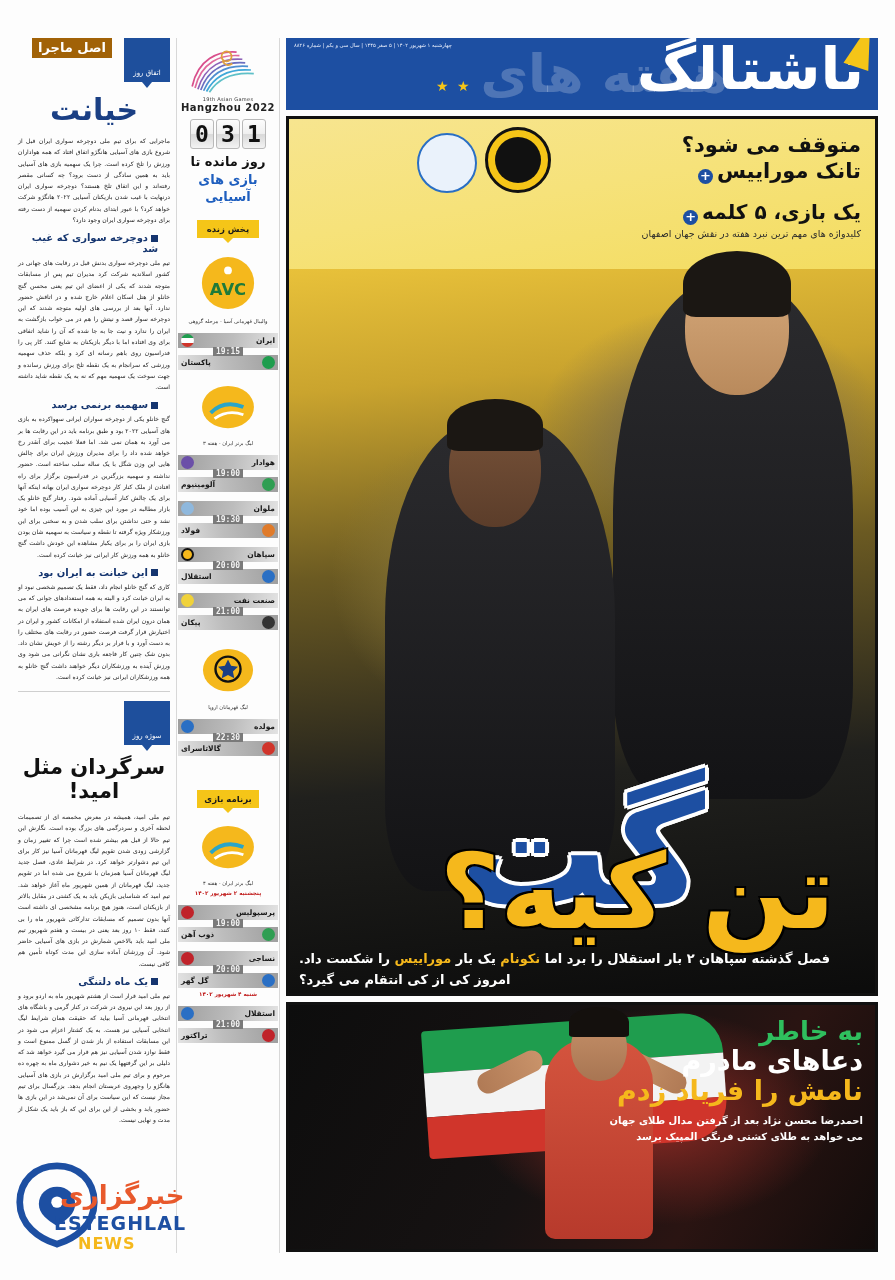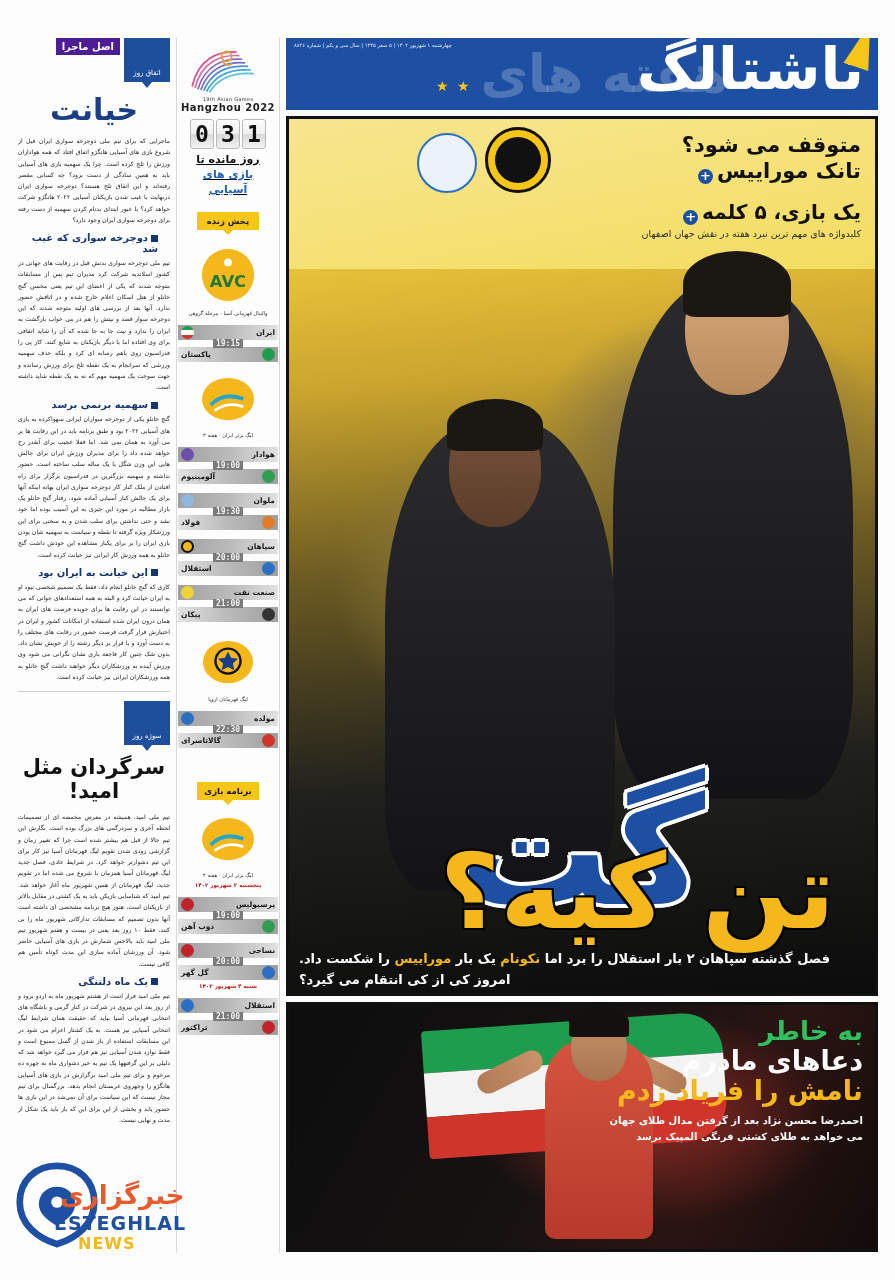--- a/index.html
+++ b/index.html
@@ -17,30 +17,30 @@
   }
 
   
   .left-col {
     position: absolute; left: 18px; top: 38px;
     width: 152px; height: 1215px;
     direction: rtl; text-align: justify;
   }
   .badge-row { display: flex; justify-content: flex-start; align-items: flex-start; gap: 4px; }
   .blue-badge {
-    background: #4c1d95; color: #ffffff;
-    font-size: 10px; font-weight: bold;
+    background: #a16207; color: #ffffff;
+    font-size: 13px; font-weight: bold;
     padding: 3px 6px; line-height: 1.1;
     position: relative;
   }
   .blue-square {
     background: #1e4f9c; width: 46px; height: 44px;
     color: #ffffff; font-size: 7px;
     display: flex; align-items: flex-end; justify-content: center;
-    padding-bottom: 5px; position: relative;
+    padding-bottom: 5px; position: relative; margin-left: 8px;
   }
   .blue-square::after {
     content: ""; position: absolute;
     bottom: -6px; left: 50%; transform: translateX(-50%);
     border-left: 5px solid transparent;
     border-right: 5px solid transparent;
     border-top: 6px solid #1e4f9c;
   }
   .op-title {
     font-size: 30px; font-weight: bold; color: #1a3f84;
@@ -76,21 +76,21 @@
   .ag-sub2 { font-size: 10px; color: #222; font-weight: bold; direction: ltr; letter-spacing: .5px; }
   .flip-row { display: flex; justify-content: center; gap: 2px; margin: 6px 0 4px; direction: ltr; }
   .flip-digit {
     width: 24px; height: 30px; border-radius: 3px;
     background: linear-gradient(#fdfdfd 0%, #f0f0f0 48%, #d9d9d9 52%, #f3f3f3 100%);
     border: 1px solid #b9b9b9;
     font-size: 23px; font-weight: bold; color: #111;
     display: flex; align-items: center; justify-content: center;
     font-family: "DejaVu Sans Mono", monospace;
   }
-  .ag-cap { text-align: center; font-size: 11px; font-weight: bold; line-height: 1.35; text-decoration: underline; }
+  .ag-cap { text-align: center; font-size: 13px; font-weight: bold; line-height: 1.35; }
   .ag-cap .l1 { color: #111; }
   .ag-cap .l2 { color: #1f5fbf; }
 
   .sec-tag {
     position: relative; background: #f5c518; color: #1a1a1a;
     font-size: 8.5px; font-weight: bold; text-align: center;
     padding: 4px 0; width: 62px; margin: 14px auto 16px auto;
   }
   .sec-tag::after {
     content: ""; position: absolute; bottom: -5px; left: 50%;

